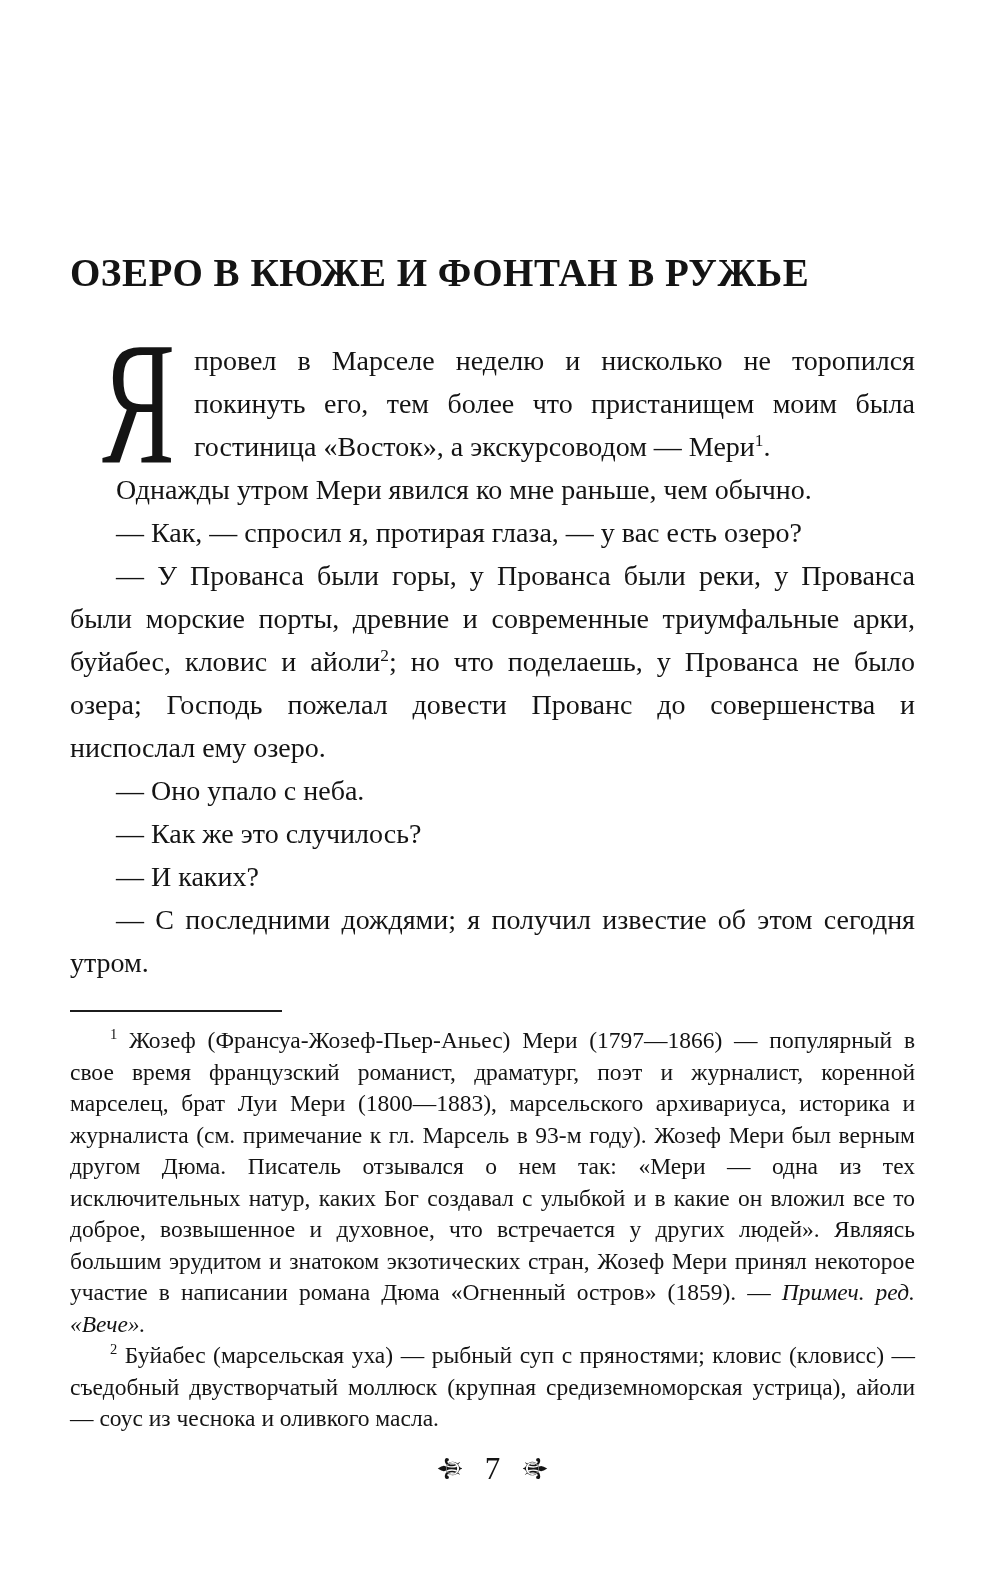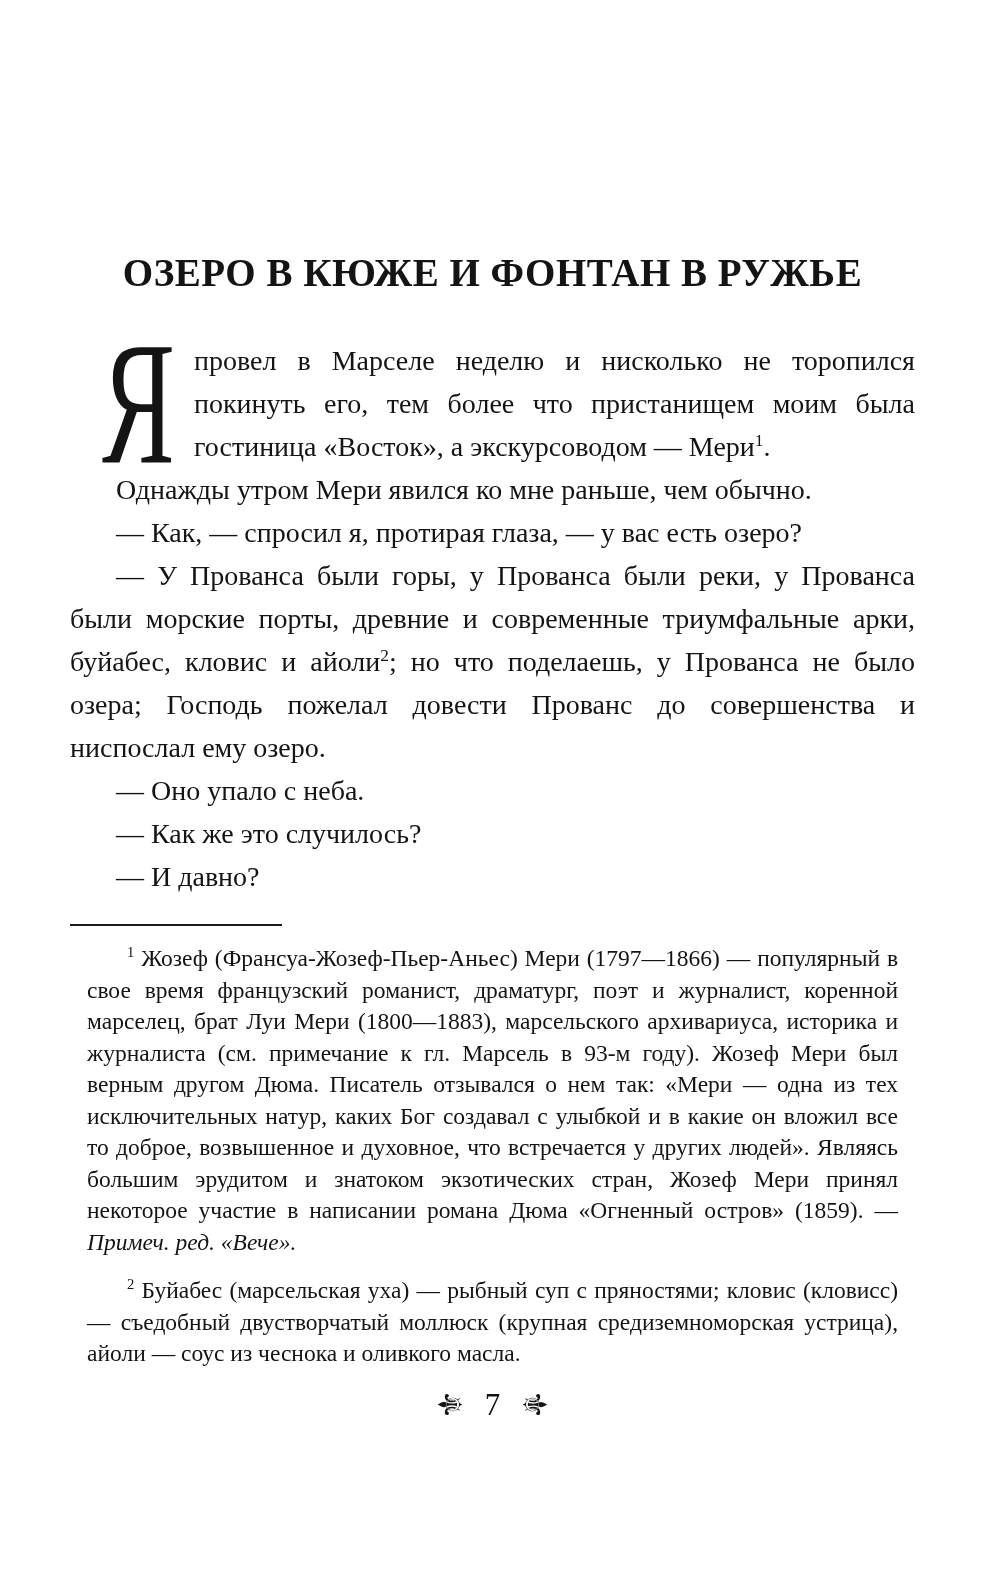--- a/index.html
+++ b/index.html
@@ -14,21 +14,20 @@
     background: #ffffff;
     color: #141414;
     font-family: "Liberation Serif", serif;
     box-sizing: border-box;
     padding: 250px 85px 0 70px;
     overflow: hidden;
   }
   .title {
     font-size: 39px;
     font-weight: bold;
-    text-align: center;
     margin: 0 0 44px 0;
     letter-spacing: 0.5px;
     white-space: nowrap;
   }
   .body-text {
     font-size: 28px;
     line-height: 43px;
     text-align: justify;
     hyphens: auto;
   }
@@ -56,21 +55,21 @@
     border-top: 2px solid #1c1c1c;
     margin: 26px 0 13px 0;
   }
   .footnotes {
     font-size: 23.5px;
     line-height: 31.5px;
     text-align: justify;
     hyphens: auto;
   }
   .footnotes p {
-    margin: 17px;
+    margin: 0;
     text-indent: 40px;
   }
   sup {
     font-size: 62%;
     line-height: 0;
     vertical-align: super;
   }
   .footer {
     display: flex;
     justify-content: center;
@@ -99,21 +98,22 @@
 
   <h1 class="title">ОЗЕРО В КЮЖЕ И ФОНТАН В РУЖЬЕ</h1>
 
   <div class="body-text" id="body-container">
       <p class="no-indent"><span class="drop-cap">Я</span><span>провел в Марселе неделю и нисколько не торопился покинуть его, тем более что пристанищем моим была гостиница «Восток», а экскурсоводом — Мери</span><sup>1</sup><span>.</span></p>
       <p><span>Однажды утром Мери явился ко мне раньше, чем обычно.</span></p>
       <p><span>— Как, — спросил я, протирая глаза, — у вас есть озеро?</span></p>
       <p><span>— У Прованса были горы, у Прованса были реки, у Прованса были морские порты, древние и современные триумфальные арки, буйабес, кловис и айоли</span><sup>2</sup><span>; но что поделаешь, у Прованса не было озера; Господь пожелал довести Прованс до совершенства и ниспослал ему озеро.</span></p>
       <p><span>— Оно упало с неба.</span></p>
       <p><span>— Как же это случилось?</span></p>
-      <p><span>— И давно?</span></p>
+      <p><span>— И каких?</span></p>
+      <p><span>— С последними дождями; я получил известие об этом сегодня утром.</span></p>
     </div>
 
   <div class="footnote-sep"></div>
 
   <div class="footnotes" id="footnotes-container">
       <p><sup>1</sup><span> Жозеф (Франсуа-Жозеф-Пьер-Аньес) Мери (1797—1866) — популярный в свое время французский романист, драматург, поэт и журналист, коренной марселец, брат Луи Мери (1800—1883), марсельского архивариуса, историка и журналиста (см. примечание к гл. Марсель в 93-м году). Жозеф Мери был верным другом Дюма. Писатель отзывался о нем так: «Мери — одна из тех исключительных натур, каких Бог создавал с улыбкой и в какие он вложил все то доброе, возвышенное и духовное, что встречается у других людей». Являясь большим эрудитом и знатоком экзотических стран, Жозеф Мери принял некоторое участие в написании романа Дюма «Огненный остров» (1859). — </span><i>Примеч. ред. «Вече».</i></p>
       <p><sup>2</sup><span> Буйабес (марсельская уха) — рыбный суп с пряностями; кловис (кловисс) — съедобный двустворчатый моллюск (крупная средиземноморская устрица), айоли — соус из чеснока и оливкого масла.</span></p>
     </div>
 
   <div class="footer">

